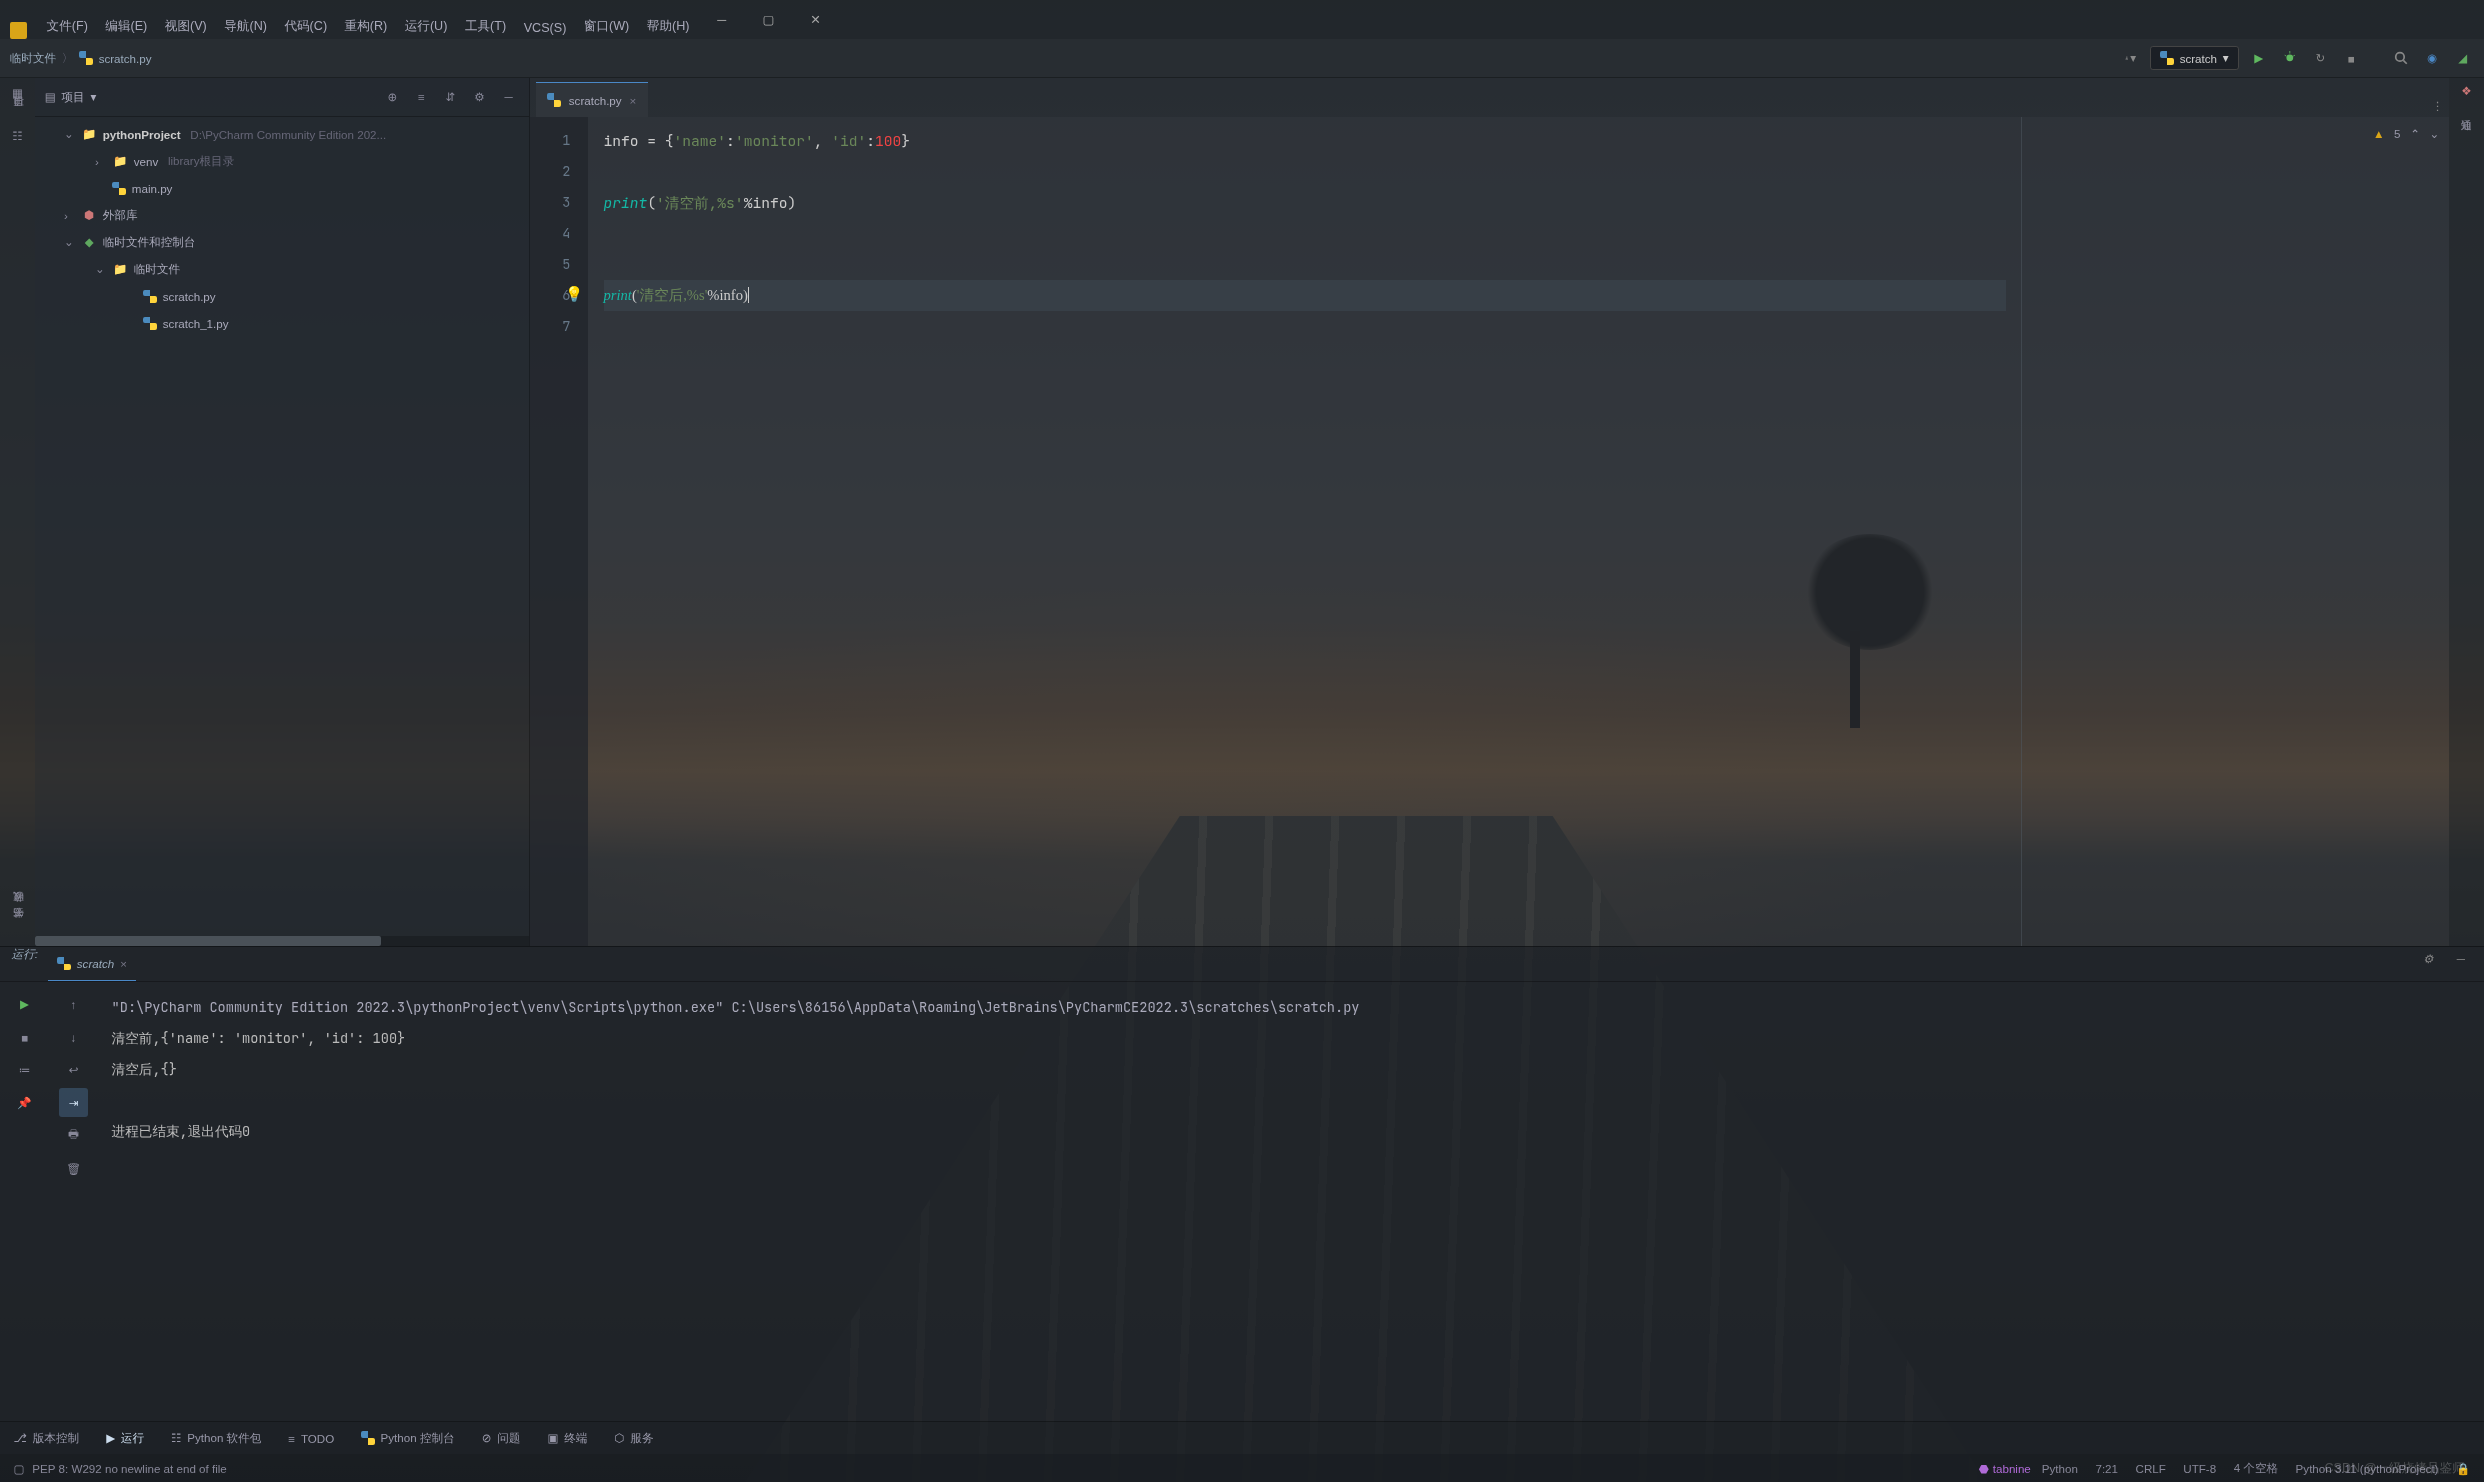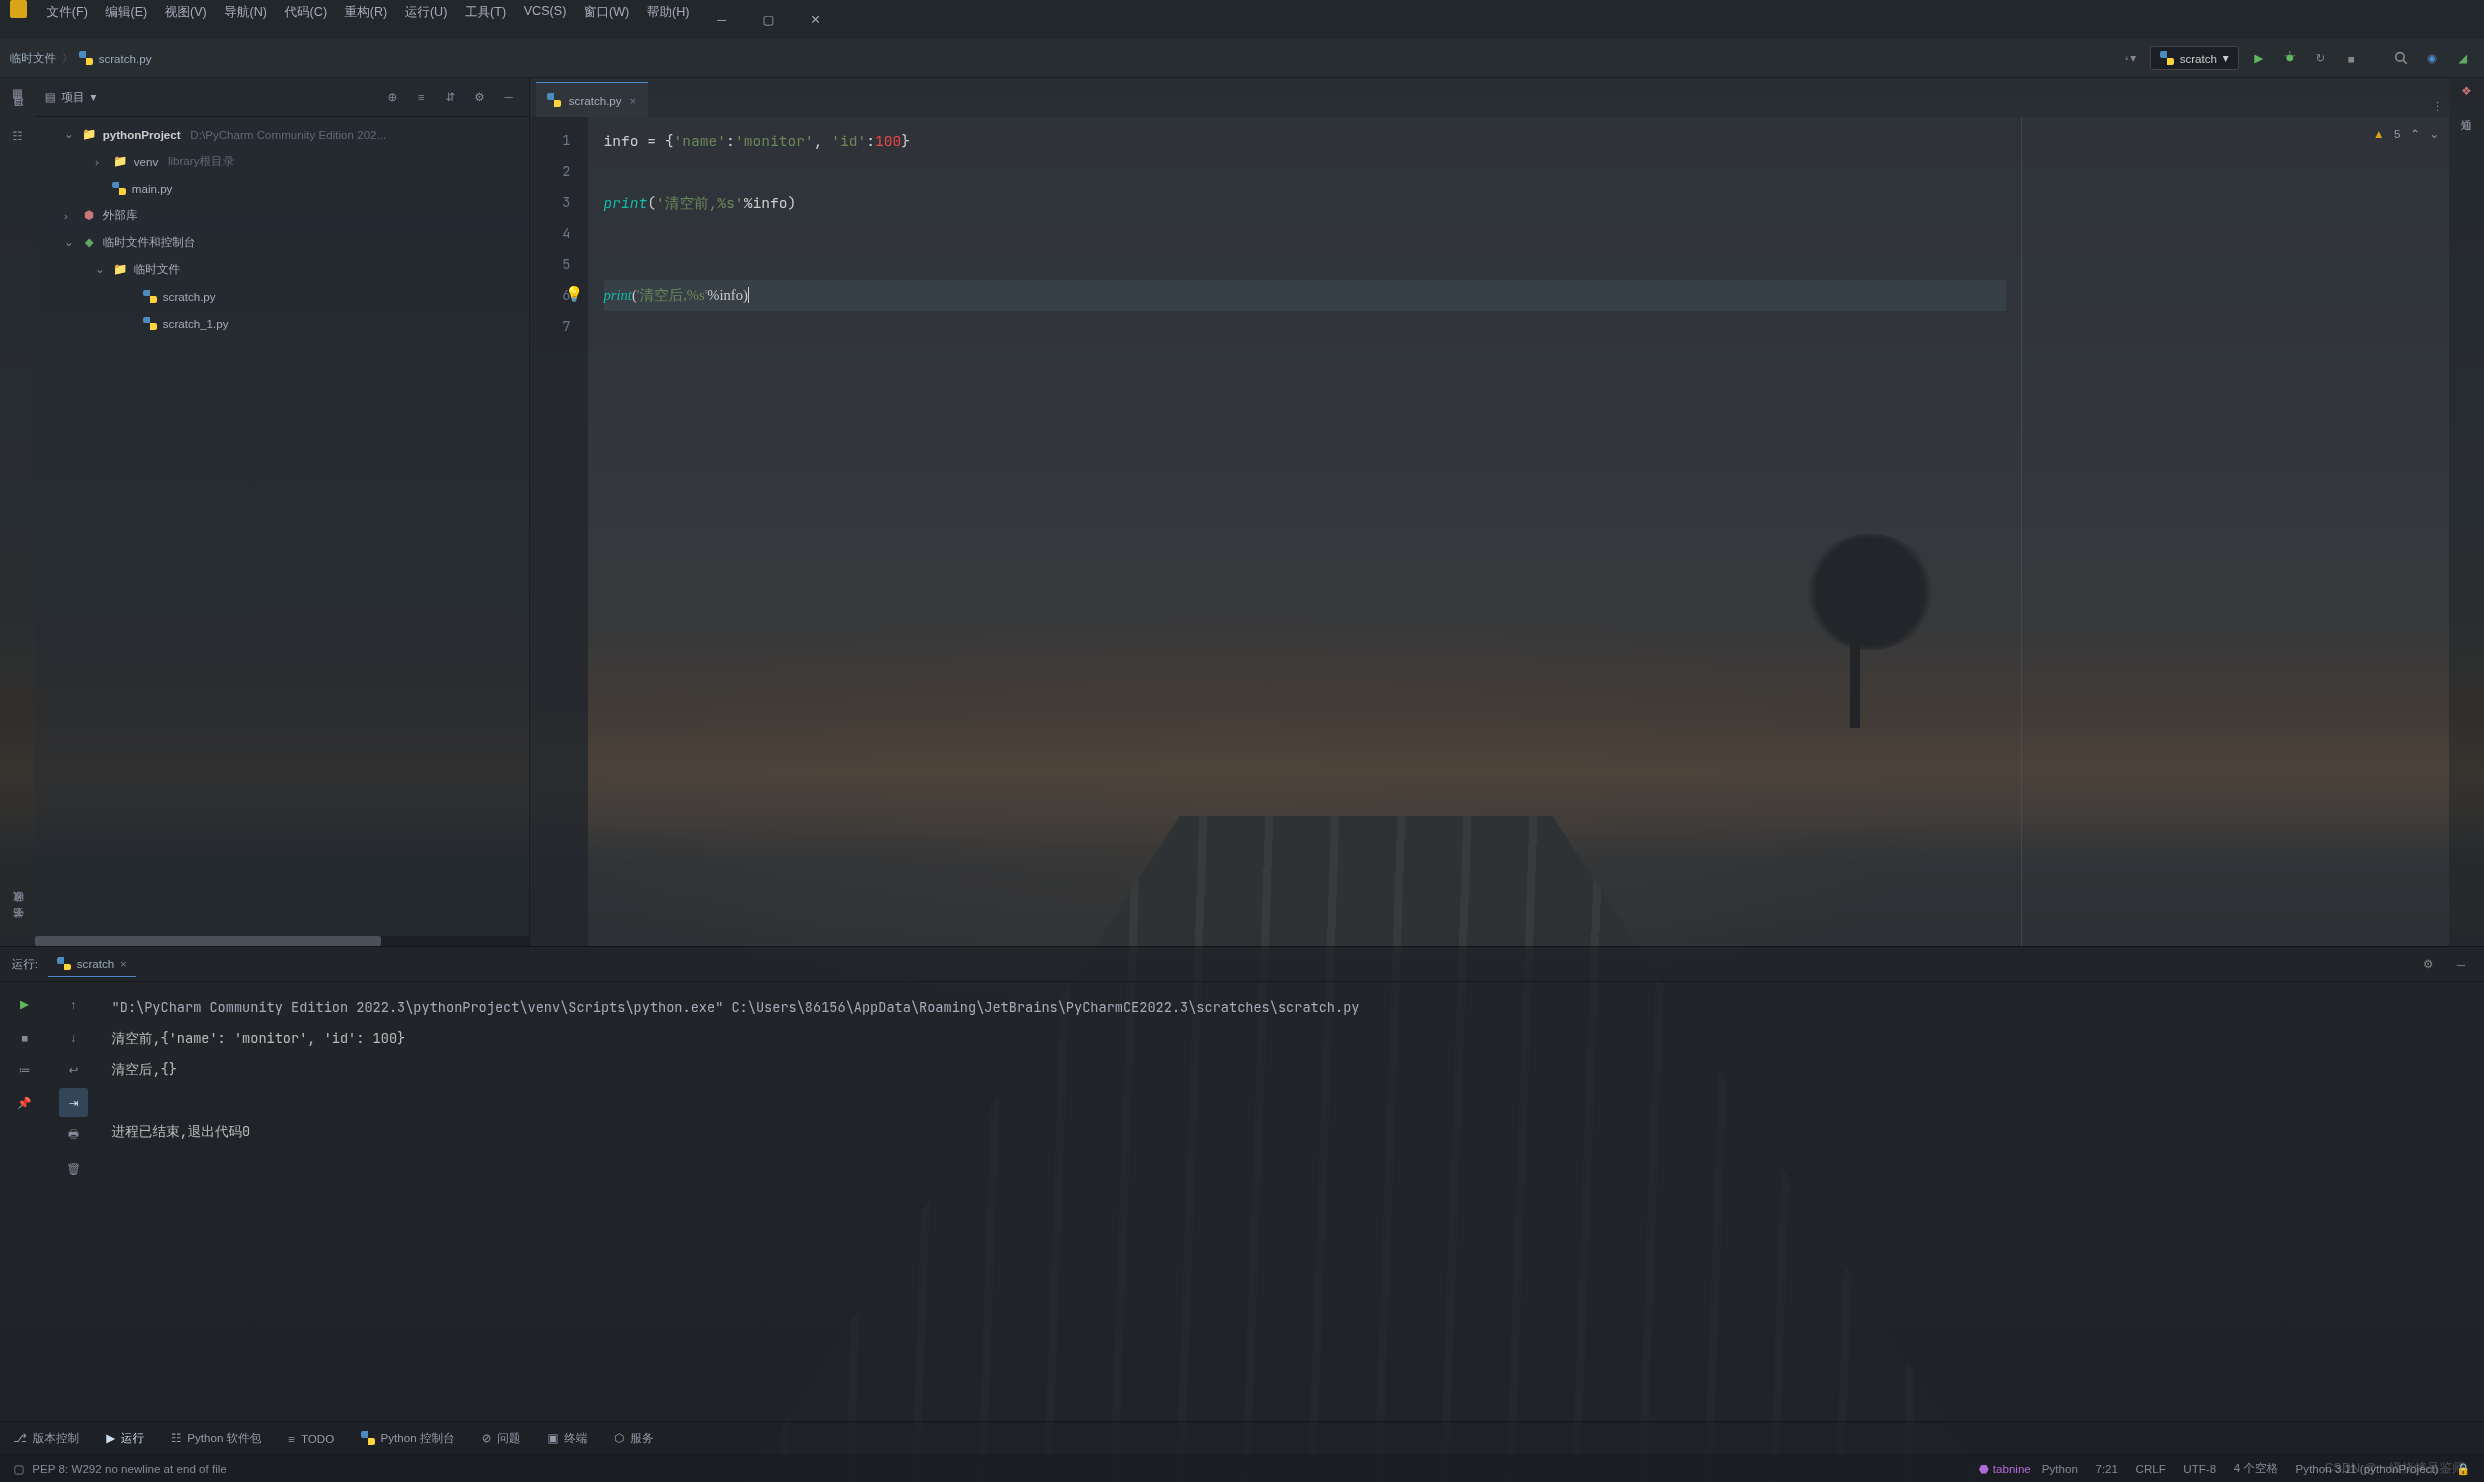--- a/index.html
+++ b/index.html
@@ -52,21 +52,21 @@
   bottom: 0; left: 55%; width: 9.7px; height: 97px;
   background: #1a1510;
 }
 .app { position: relative; z-index: 1; width: 100%; height: 100%; display: flex; flex-direction: column; }
 
 
 .titlebar {
   height: 39px;
   background: rgba(30,35,40,0.9);
   display: flex;
-  align-items: flex-start;
+  align-items: flex-end;
   padding: 0 9.7px;
   gap: 1.9px;
   font-size: 12.6px;
   color: #aab;
 }
 .titlebar .logo { width: 17.5px; height: 17.5px; background: #d9a518; border-radius: 1.9px; margin-right: 9.7px; }
 .titlebar .menu-item { padding: 3.9px 7.8px; cursor: pointer; }
 .titlebar .title-text { flex: 1; text-align: center; color: #889; font-size: 12.6px; }
 .titlebar .win-btn { width: 45px; height: 39px; display: flex; align-items: center; justify-content: center; cursor: pointer; color: #aaa; }
 
@@ -175,21 +175,21 @@
 .bulb { position: absolute; left: -23px; top: 161px; color: #ffd43b; }
 .caret { border-right: 1.9px solid #ccc; animation: blink 1s infinite; }
 @keyframes blink { 50% { opacity: 0; } }
 .editor-status { position: absolute; top: 9.7px; right: 9.7px; display: flex; align-items: center; gap: 9.7px; color: #99a; z-index: 2; }
 .warn-tri { color: #d9a518; }
 .right-gutter { width: 35px; background: rgba(30,35,40,0.85); display: flex; flex-direction: column; align-items: center; padding-top: 5.8px; gap: 9.7px; color: #889; }
 .right-gutter .vert-label { writing-mode: vertical-lr; font-size: 10.7px; padding: 3.9px 1.9px; cursor: pointer; }
 
 
 .run-panel { height: 475px; background: rgba(30,35,40,0.92); display: flex; flex-direction: column; border-top: 1px solid rgba(0,0,0,0.4); }
-.run-header { height: 35px; display: flex; align-items: center; padding: 0 11.6px; gap: 9.7px; border-bottom: 1px solid rgba(0,0,0,0.3); color: #9ab; }
+.run-header { height: 35px; display: flex; padding: 0 11.6px; gap: 9.7px; border-bottom: 1px solid rgba(0,0,0,0.3); color: #9ab; font-style: italic; }
 .run-tab { padding: 5.8px 9.7px; display: flex; align-items: center; gap: 5.8px; border-bottom: 1.9px solid #4a88c7; }
 .run-header .spacer { flex: 1; }
 .run-body { flex: 1; display: flex; min-height: 0; }
 .run-toolbar { width: 49px; display: flex; flex-direction: column; align-items: center; padding: 7.8px 0; gap: 3.9px; }
 .run-toolbar .tb { width: 29px; height: 29px; display: flex; align-items: center; justify-content: center; cursor: pointer; color: #889; border-radius: 2.9px; }
 .run-toolbar .tb.hl { background: rgba(80,120,160,0.4); color: #cde; }
 .run-toolbar-wrap { display: flex; }
 .console {
   flex: 1;
   padding: 9.7px 13.6px;

